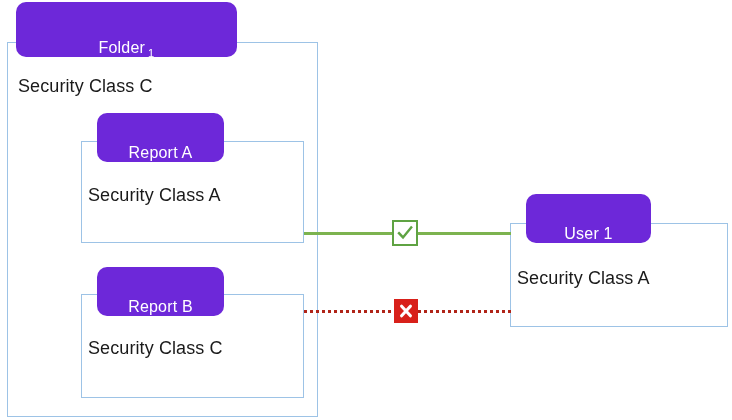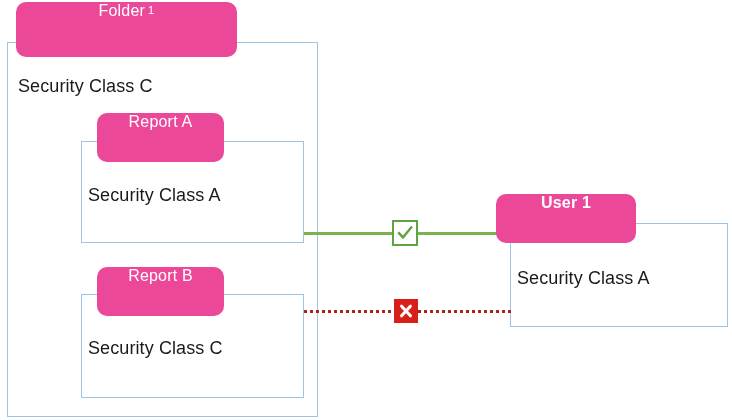--- a/index.html
+++ b/index.html
@@ -30,24 +30,24 @@
     font-size: 18px;
     color: #1a1a1a;
     white-space: nowrap;
     letter-spacing: 0.1px;
   }
 
   
   .pill {
     position: absolute;
     box-sizing: border-box;
-    background: #ec4899;
+    background: #6d28d9;
     border-radius: 10px;
     display: flex;
-    align-items: flex-start;
+    align-items: flex-end;
     justify-content: center;
     color: #ffffff;
     font-size: 16px;
     white-space: nowrap;
     letter-spacing: 0.2px;
   }
   .pill .sub {
     font-size: 11px;
     margin-left: 3px;
     position: relative;
@@ -132,17 +132,17 @@
   </div>
 
   <div class="pill" style="left:97px; top:267px; width:127px; height:49px;">
     <span>Report B</span>
   </div>
 
   <div class="pill" style="left:97px; top:113px; width:127px; height:49px;">
     <span>Report A</span>
   </div>
 
-  <div class="pill" style="left:496px; top:194px; width:140px; height:49px;font-weight:bold;">
+  <div class="pill" style="left:526px; top:194px; width:125px; height:49px;">
     <span>User 1</span>
   </div>
 
 </div>
 
 </body></html>

